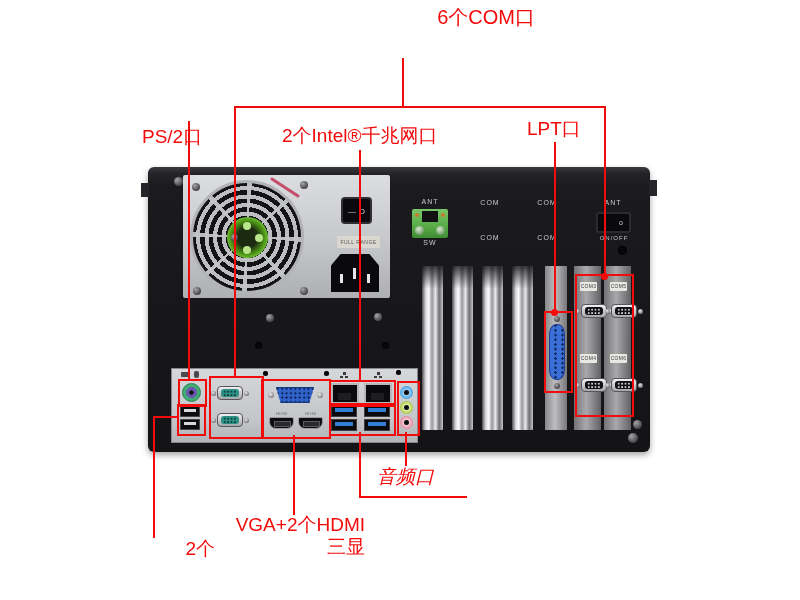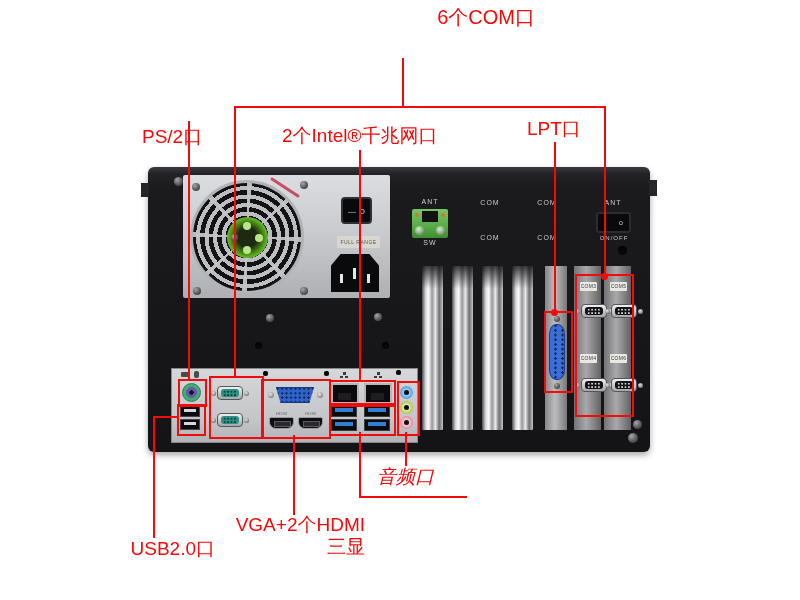--- a/index.html
+++ b/index.html
@@ -305,21 +305,21 @@
   <div class="rrect" style="left:261px;top:379px;width:66px;height:56px;"></div>
   <div class="rrect" style="left:329px;top:380px;width:63px;height:23px;"></div>
   <div class="rrect" style="left:329px;top:403px;width:63px;height:29px;"></div>
   <div class="rrect" style="left:397px;top:381px;width:19px;height:51px;"></div>
   <div class="rrect" style="left:544px;top:311px;width:25px;height:78px;"></div>
   <div class="rrect" style="left:575px;top:274px;width:55px;height:139px;"></div>
 
   <div class="rline" style="left:153px;top:416px;width:25px;height:2px;"></div>
   <div class="rline" style="left:153px;top:416px;width:2px;height:122px;"></div>
   <div class="rlabel center" style="left:95px;top:538px;width:120px;">
-    <div>USB2.0口</div>
+    <div>2个</div>
   </div>
 
   <div class="rline" style="left:293px;top:435px;width:2px;height:80px;"></div>
   <div class="rlabel center" style="left:225px;top:514px;width:140px;">
     <div>VGA+2个HDMI</div>
     <div>三显</div>
   </div>
 
   <div class="rline" style="left:405px;top:432px;width:2px;height:34px;"></div>
   <div class="rlabel" style="left:377px;top:466px;font-style:italic;">音频口</div>

